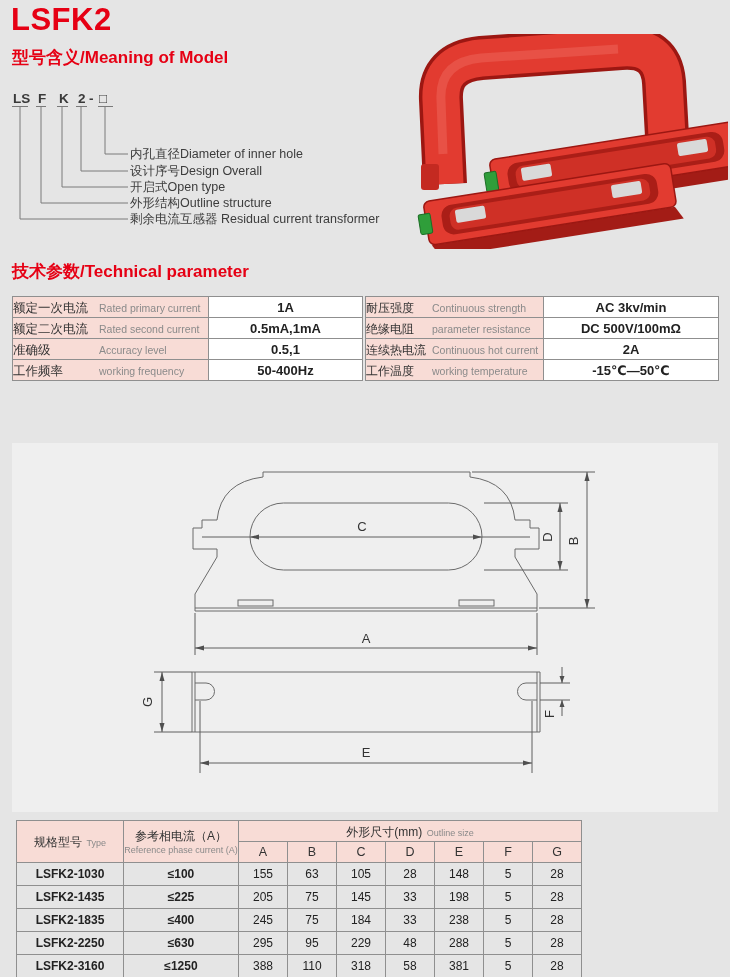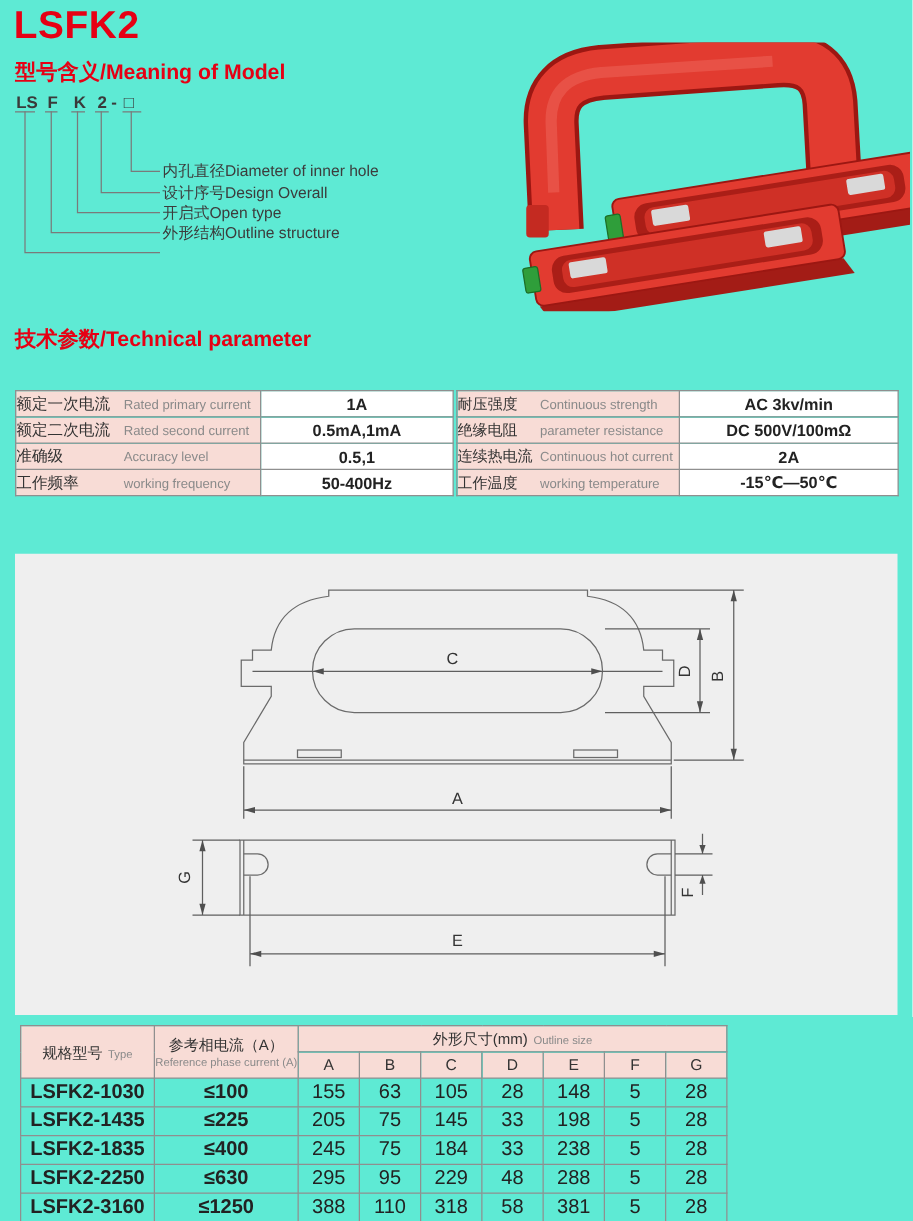--- a/index.html
+++ b/index.html
@@ -1,35 +1,35 @@
 <!DOCTYPE html>
 <html><head>
 <meta charset="utf-8">
 <style>
   html,body{margin:0;padding:0;background:#fff;}
-  .page{position:relative;width:730px;height:977px;background:#5eead4;overflow:hidden;
+  .page{position:relative;width:730px;height:977px;background:#e5e5e5;overflow:hidden;
         font-family:"Liberation Sans","DejaVu Sans",sans-serif;}
   .title{position:absolute;left:11px;top:2px;font-size:31px;font-weight:bold;color:#e60014;letter-spacing:.5px;}
   .sec-heading{position:absolute;left:12px;font-size:17px;font-weight:bold;color:#e60014;white-space:nowrap;}
   .h-model{top:46px;}
   .h-tech{top:260px;}
   .h-dim{top:404px;}
 
   
-  .model-diagram{position:absolute;left:12px;top:70px;width:420px;height:150px;}
+  .model-diagram{position:absolute;left:12px;top:87px;width:420px;height:150px;}
   .model-diagram svg{position:absolute;left:0;top:0;}
   .code-part{position:absolute;top:4px;font-size:13.5px;font-weight:bold;color:#3a3a3a;}
   .code-underline{position:absolute;top:19px;height:1px;background:#7a7a7a;}
   .meaning-label{position:absolute;font-size:12.5px;color:#3c3c3c;white-space:nowrap;line-height:16px;}
 
   
   .photo{position:absolute;left:393px;top:34px;width:335px;height:215px;}
 
   
-  table.tech{position:absolute;top:312px;border-collapse:collapse;table-layout:fixed;}
+  table.tech{position:absolute;top:296px;border-collapse:collapse;table-layout:fixed;}
   table.tech td{border:1px solid #8f8f8f;height:20px;padding:0;overflow:hidden;white-space:nowrap;}
   td.lbl{background:#f8dcd6;padding-left:7px;}
   td.lbl .zh{display:inline-block;font-size:12.5px;color:#333;}
   table.tech-l td.lbl .zh{width:86px;}
   table.tech-r td.lbl .zh{width:66px;font-size:12px;}
   td.lbl .en{font-size:10.5px;color:#8a8a8a;}
   td.val{background:#fff;text-align:center;font-weight:bold;font-size:13px;color:#222;}
   table.tech-l{left:12px;}
   table.tech-r{left:365px;}
 
@@ -43,21 +43,21 @@
 
   
   table.spec{position:absolute;left:16px;top:820px;width:566px;border-collapse:collapse;table-layout:fixed;}
   table.spec td{border:1px solid #8f8f8f;text-align:center;padding:0;overflow:hidden;}
   table.spec td.hd{background:#f8dcd6;}
   .spec-zh{font-size:12px;color:#333;}
   .spec-en{font-size:9px;color:#8a8a8a;}
   .spec-dimhd{font-size:12.5px;color:#333;height:20px;}
   tr.hrow1 td{height:20px;}
   tr.hrow2 td{height:20px;}
-  tr.drow td{height:22px;font-size:16px;color:#222;}
+  tr.drow td{height:22px;font-size:12px;color:#222;}
   td.c-type{font-weight:bold;}
   td.c-ref{font-weight:bold;}
 </style>
 </head>
 <body>
 
 <div class="page">
 
   <div class="title">LSFK2</div>
 
@@ -81,20 +81,21 @@
     <span class="code-part" style="left:87px">□</span>
     <div class="code-underline" style="left:0;width:16px"></div>
     <div class="code-underline" style="left:24px;width:10px"></div>
     <div class="code-underline" style="left:45px;width:11px"></div>
     <div class="code-underline" style="left:64px;width:11px"></div>
     <div class="code-underline" style="left:86px;width:15px"></div>
     <div class="meaning-label" style="left:118px;top:59px">内孔直径Diameter of inner hole</div>
     <div class="meaning-label" style="left:118px;top:76px">设计序号Design Overall</div>
     <div class="meaning-label" style="left:118px;top:92px">开启式Open type</div>
     <div class="meaning-label" style="left:118px;top:108px">外形结构Outline structure</div>
+    <div class="meaning-label" style="left:118px;top:124px">剩余电流互感器 Residual current transformer</div>
   </div>
 
   <svg class="photo" viewBox="0 0 335 215">
     <g>
       <path d="M52,150 L48,66 Q46,28 88,24 L228,14 Q268,11 271,48 L276,138" fill="none" stroke="#9c1712" stroke-width="44" stroke-linejoin="round"></path>
       <path d="M52,150 L48,66 Q46,28 88,24 L228,14 Q268,11 271,48 L276,138" fill="none" stroke="#e23b30" stroke-width="37" stroke-linejoin="round"></path>
       <path d="M50,120 L48,66 Q46,28 88,24 L225,15" fill="none" stroke="#ee685b" stroke-width="9" stroke-linejoin="round" opacity="0.5"></path>
       <rect x="28" y="130" width="18" height="26" rx="3" fill="#c42a21"></rect>
       <rect x="268" y="122" width="18" height="24" rx="3" fill="#c42a21"></rect>
     </g>

